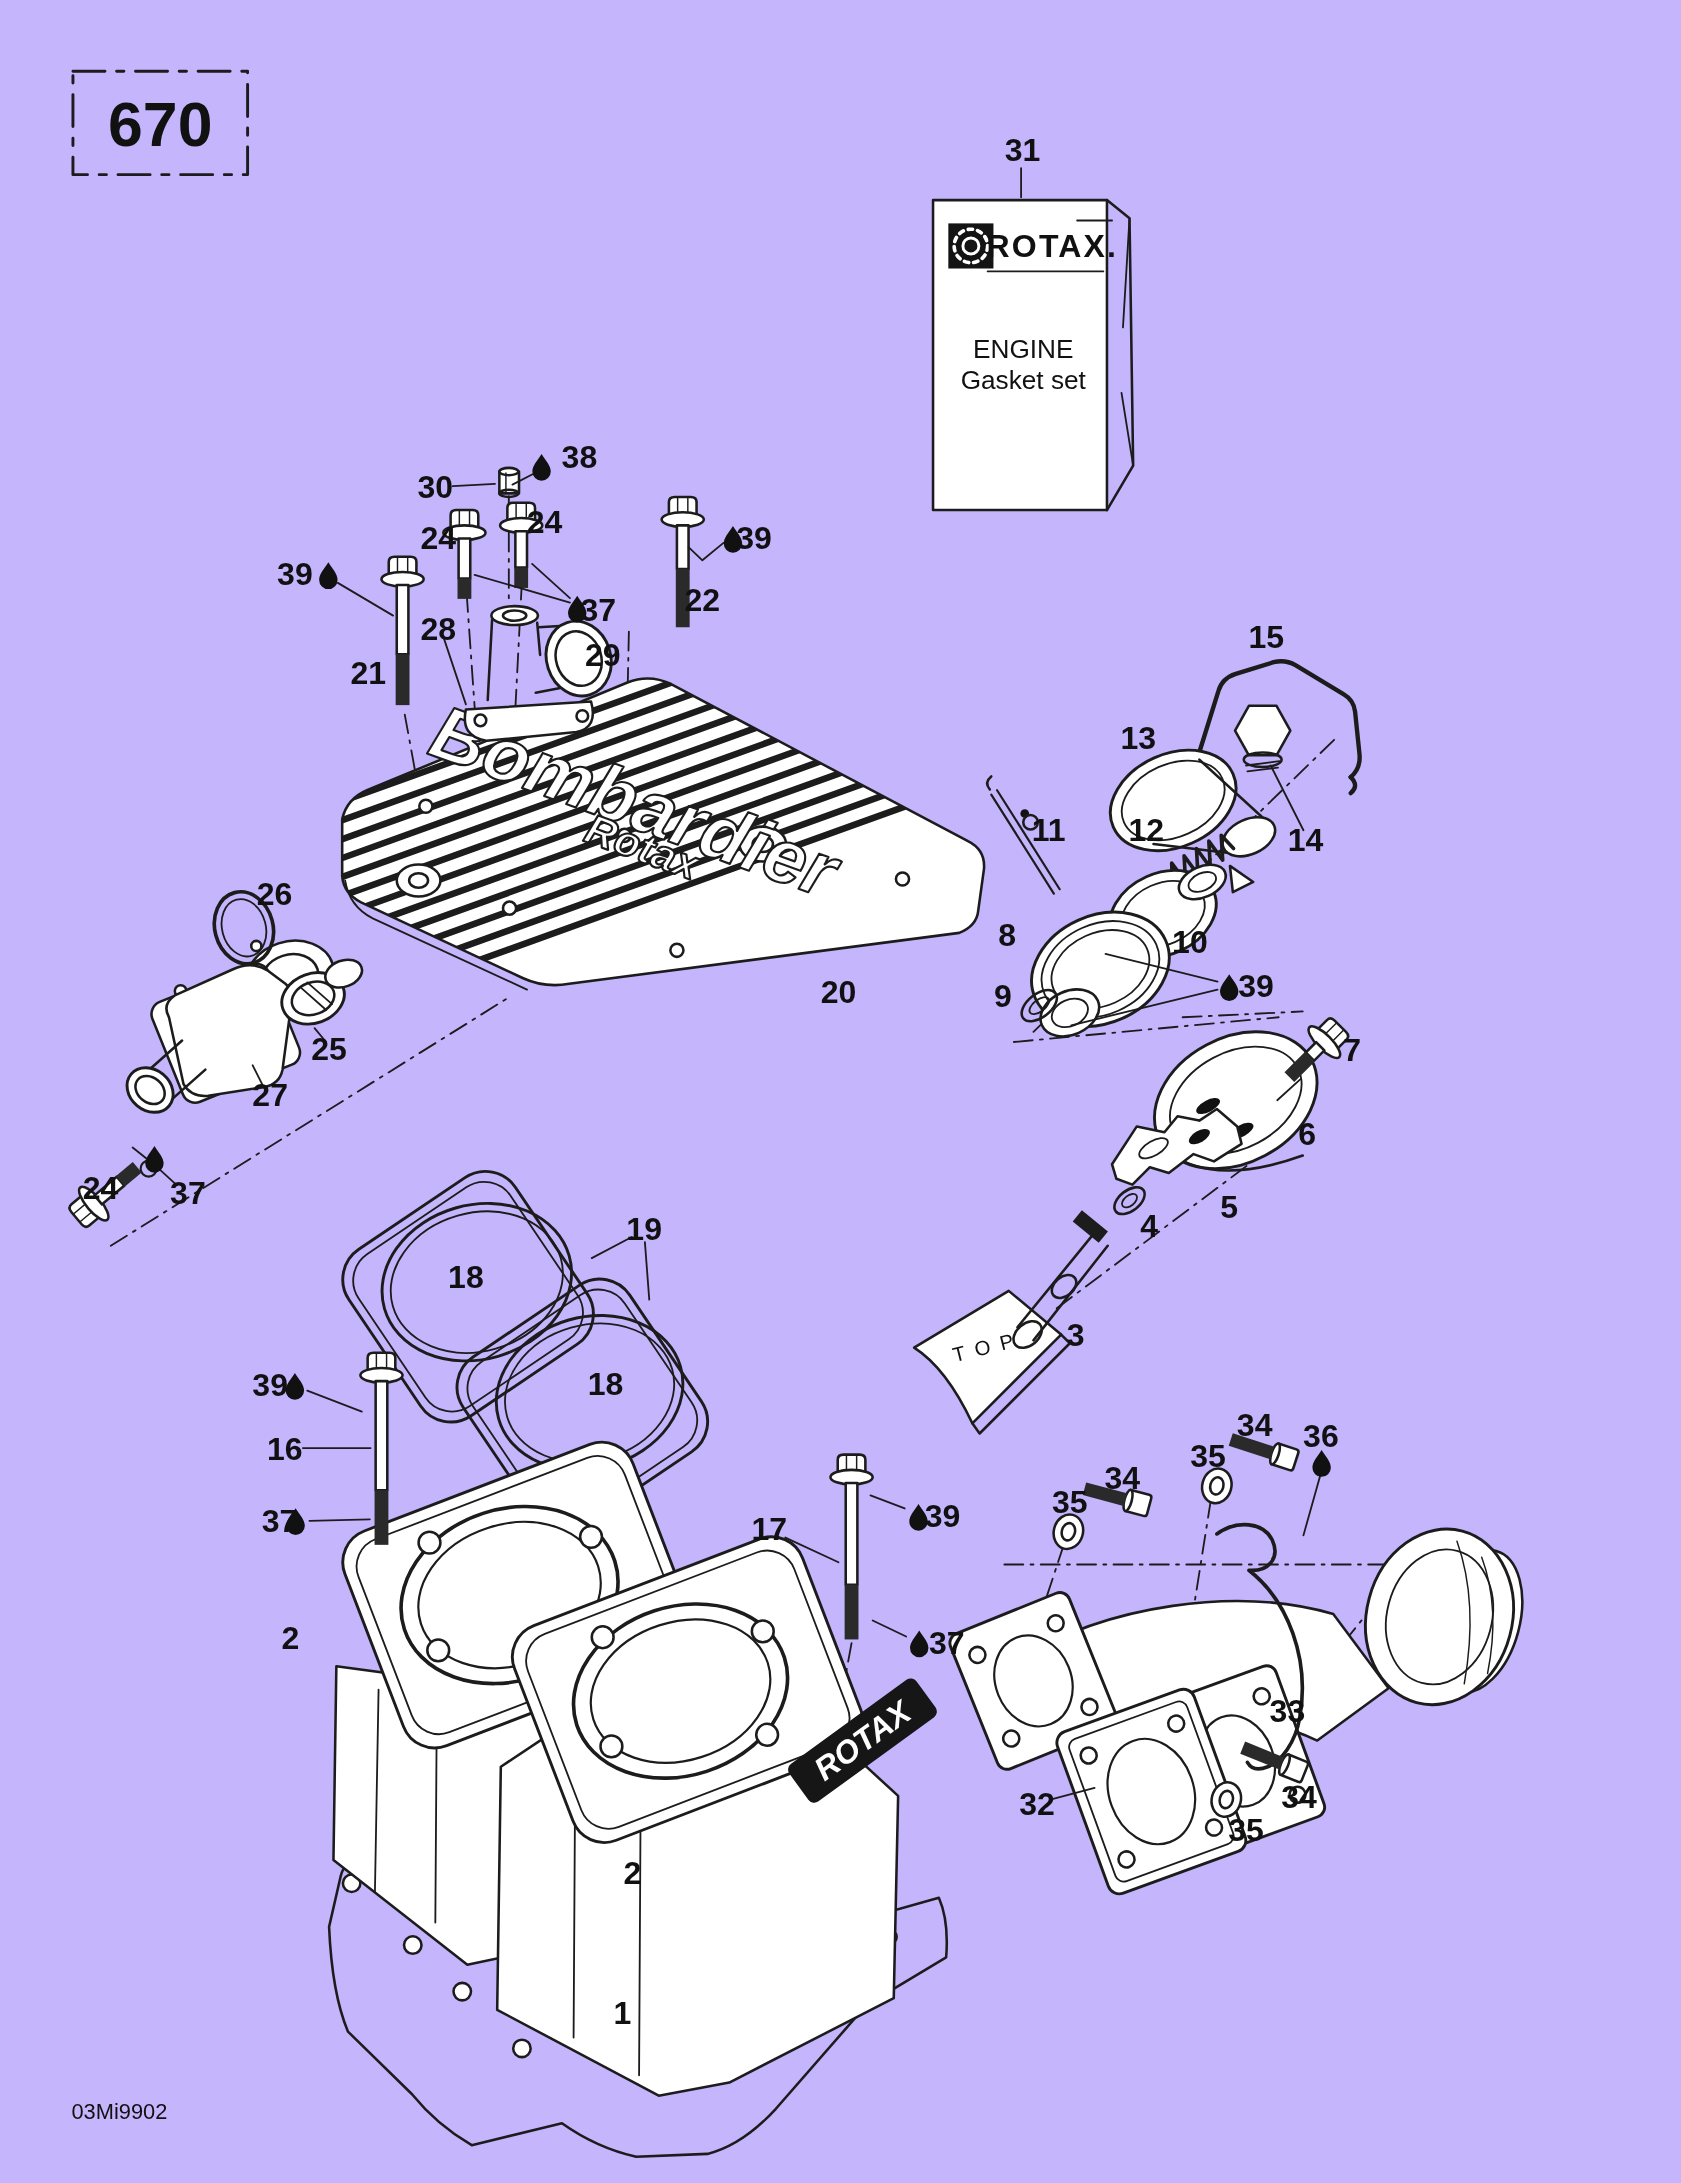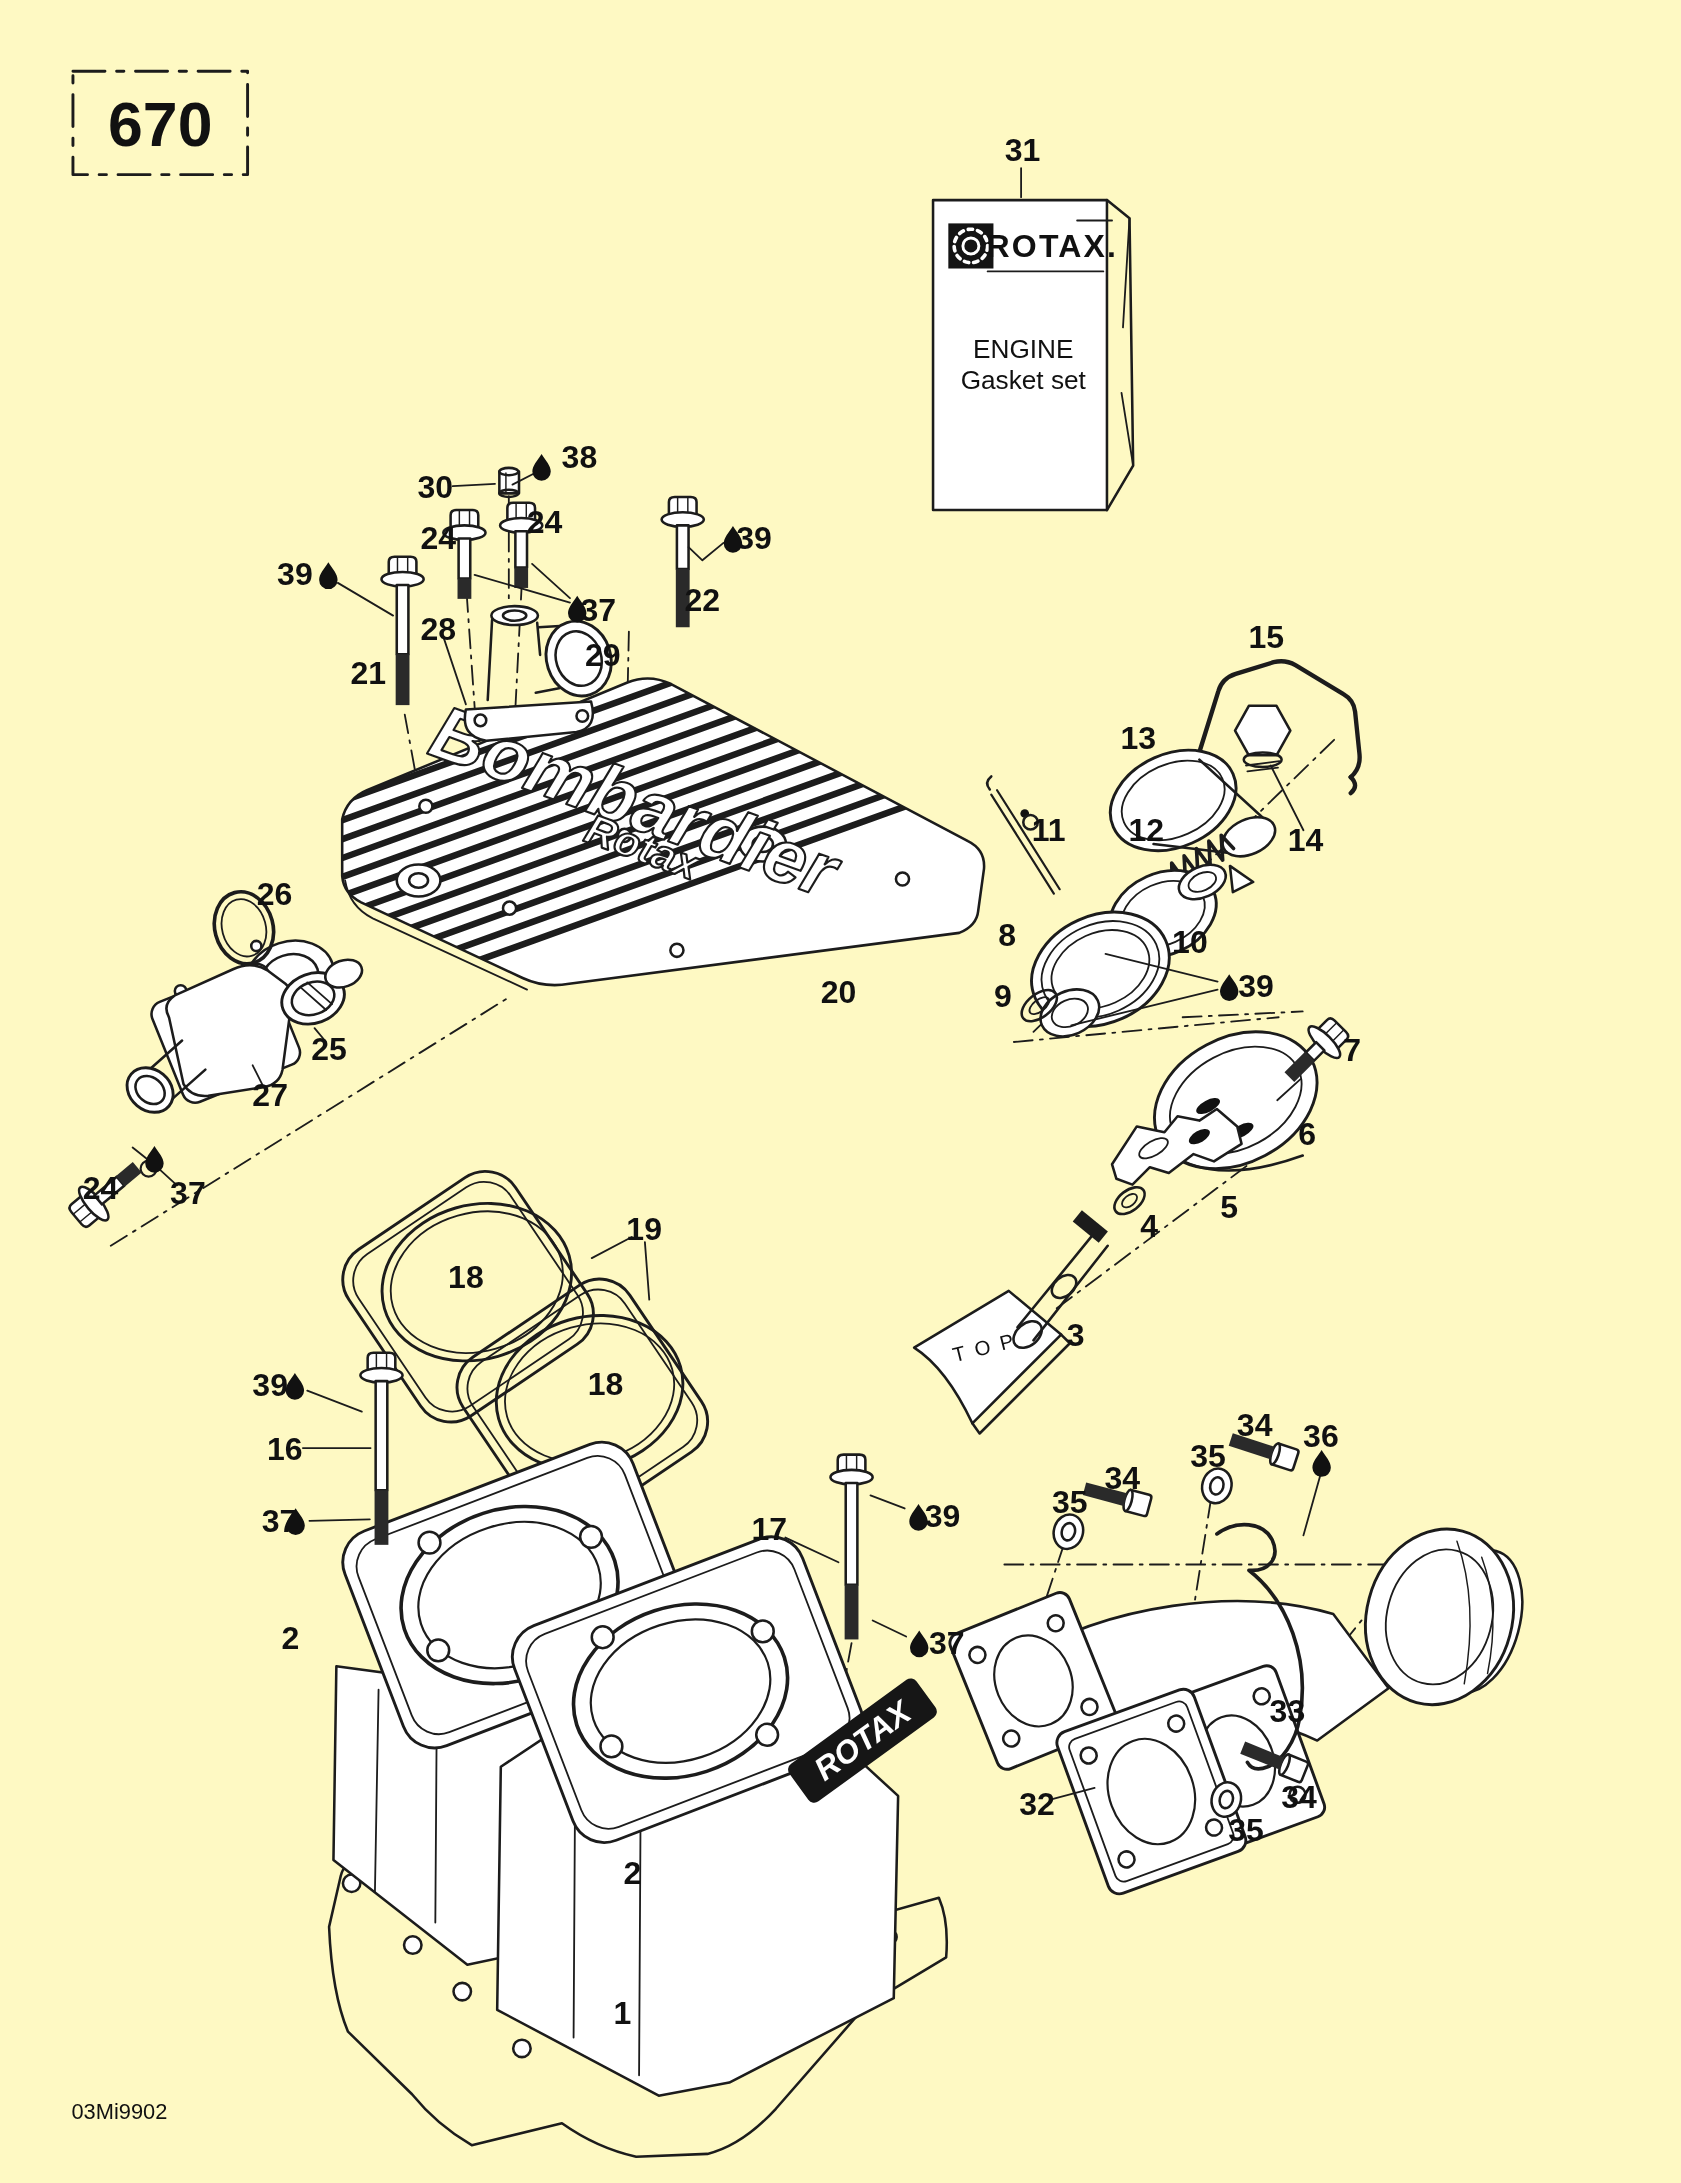--- a/index.html
+++ b/index.html
@@ -1,16 +1,16 @@
 <!DOCTYPE html>
 <html style="font-size:11.6px"><head>
 <meta charset="utf-8">
 <style>
   html,body{margin:0;padding:0;background:#f2f2f2;}
-  .page{position:relative;width:1682px;height:2183px;background:#fef9c3;overflow:hidden;}
+  .page{position:relative;width:1682px;height:2183px;background:#c4b5fd;overflow:hidden;}
   svg{position:absolute;left:0;top:0;}
   svg text{font-family:"Liberation Sans","DejaVu Sans",sans-serif;fill:#111;stroke:none;}
   .callout{font-size:44px;font-weight:600;text-anchor:middle;}
   .drop{fill:#111;stroke:none;}
   .badge-text{font-size:86px;font-weight:bold;text-anchor:middle;}
   .kit-brand{font-size:44px;font-weight:bold;letter-spacing:3px;text-anchor:middle;}
   .kit-line{font-size:36px;text-anchor:middle;}
   .emboss{fill:#ffffff;stroke:#1c1c1c;stroke-width:3px;font-style:italic;font-weight:bold;}
   .tag-text{font-size:44px;font-weight:bold;font-style:italic;fill:#fff;text-anchor:middle;}
   .top-mark{font-size:28px;letter-spacing:14px;}

